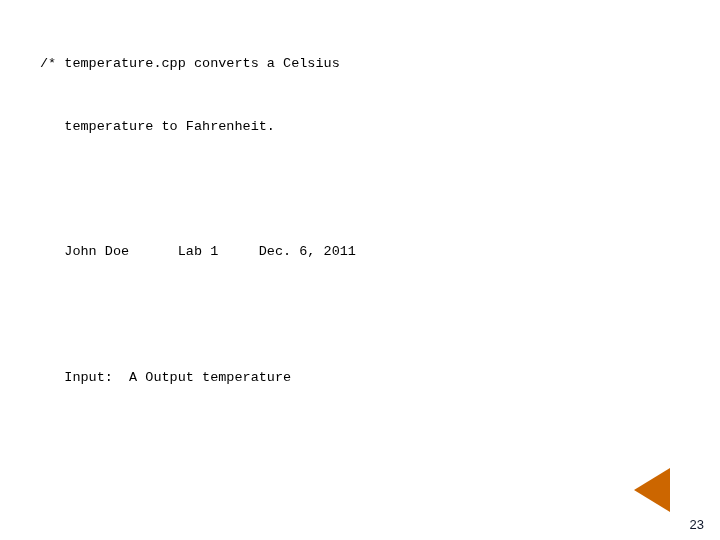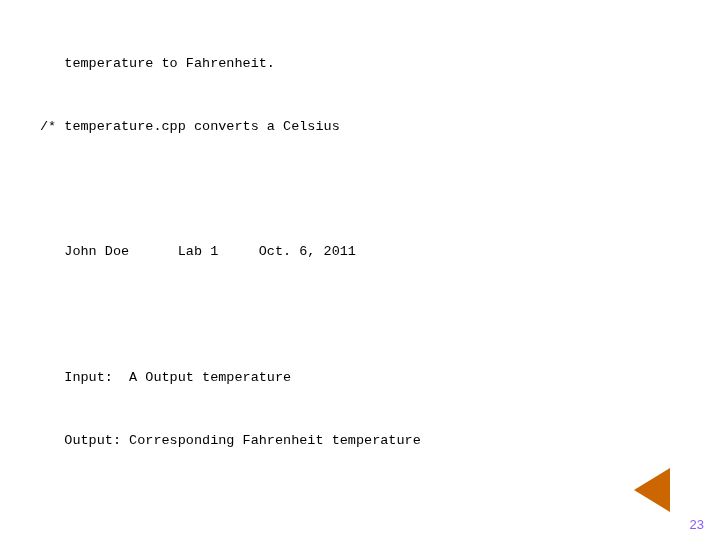--- a/index.html
+++ b/index.html
@@ -41,21 +41,21 @@
       height: 21px;
     }
 
     
     .page-number {
       position: absolute;
       bottom: 8px;
       right: 16px;
       font-family: Arial, sans-serif;
       font-size: 13px;
-      color: #8b5cf6;
+      color: #0f172a;
     }
 
     
     .nav-arrow {
       position: absolute;
       bottom: 28px;
       right: 50px;
     }
 
     .nav-arrow-shape {
@@ -66,39 +66,35 @@
       border-right: 36px solid #cc6600;
       display: block;
     }
   </style>
 </head>
 <body>
 
 <div class="code-container">
   <div class="line">
     <span class="arrow-placeholder"></span>
-    <span class="code-text">   temperature to Fahrenheit.</span>
+    <span class="code-text">/* temperature.cpp converts a Celsius</span>
   </div>
   <div class="line">
     <span class="arrow-placeholder"></span>
-    <span class="code-text">/* temperature.cpp converts a Celsius</span>
+    <span class="code-text">   temperature to Fahrenheit.</span>
   </div>
   <div class="blank-line"></div>
   <div class="line">
     <span class="arrow-placeholder"></span>
-    <span class="code-text">   John Doe      Lab 1     Oct. 6, 2011</span>
+    <span class="code-text">   John Doe      Lab 1     Dec. 6, 2011</span>
   </div>
   <div class="blank-line"></div>
   <div class="line">
     <span class="arrow-placeholder"></span>
     <span class="code-text">   Input:  A Output temperature</span>
-  </div>
-  <div class="line">
-    <span class="arrow-placeholder"></span>
-    <span class="code-text">   Output: Corresponding Fahrenheit temperature</span>
   </div>
   
   
   
   
   
   
   
   
   

